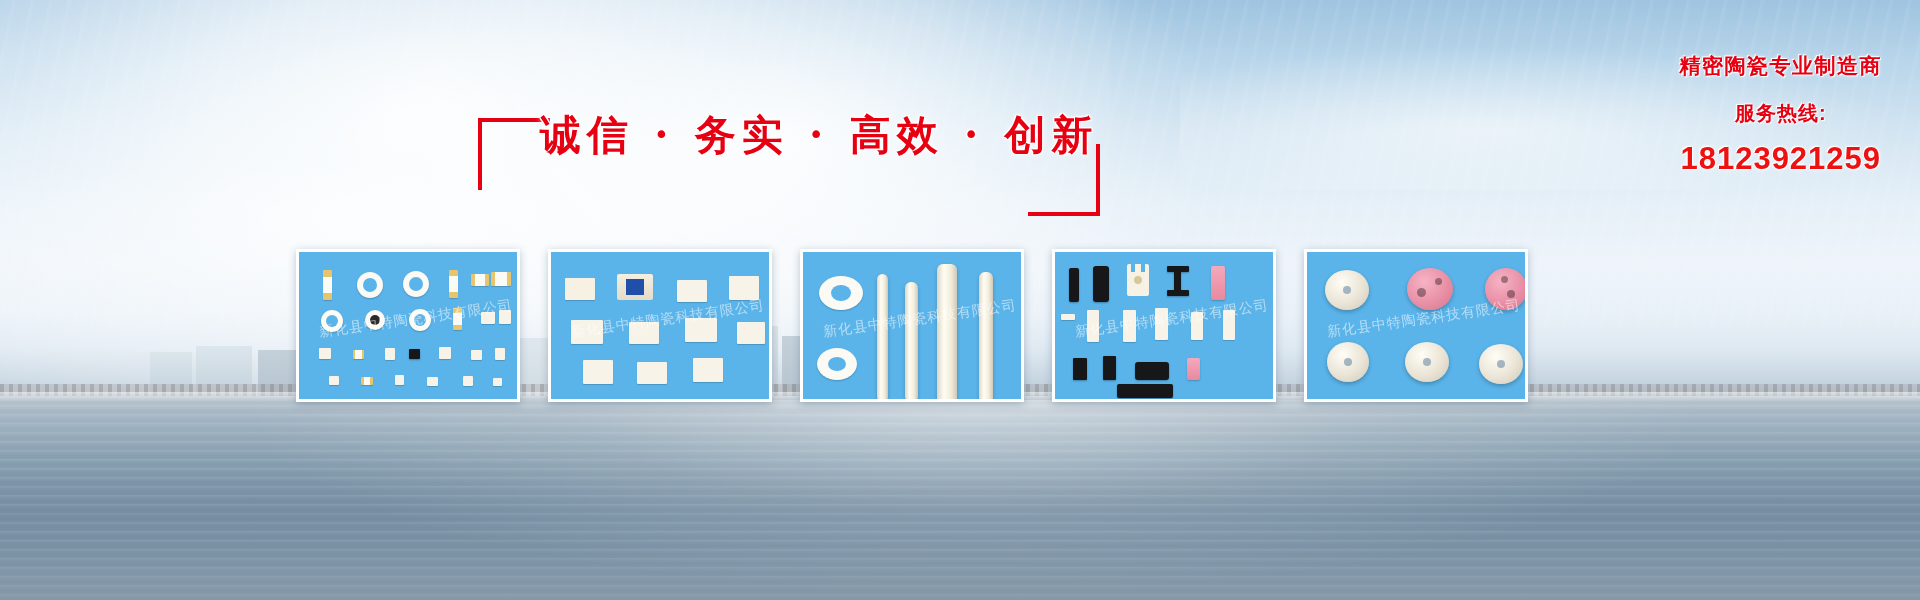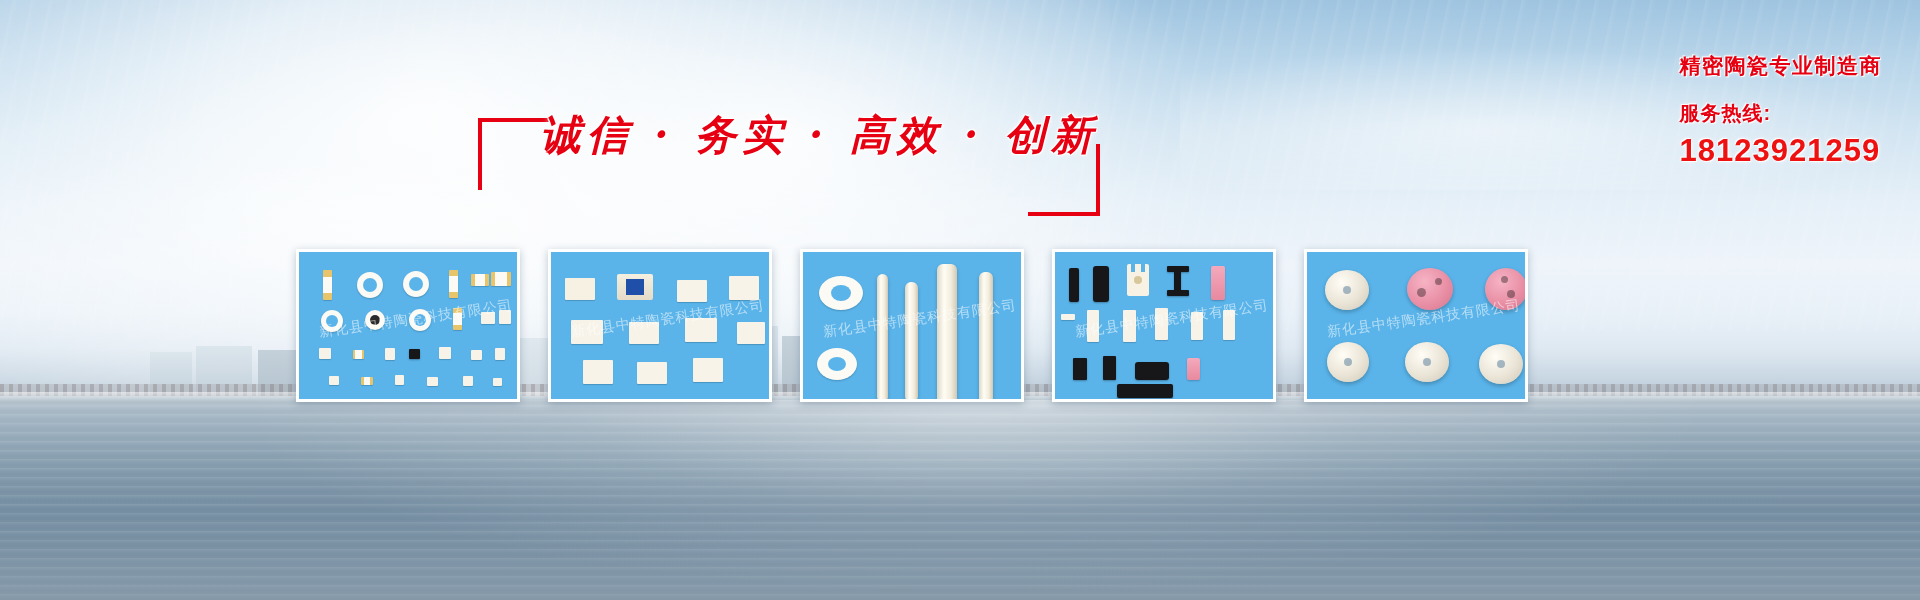--- a/index.html
+++ b/index.html
@@ -81,41 +81,40 @@
   .bracket-l, .bracket-r{ position:absolute; width:72px; height:72px; }
   .bracket-l{ left:0; top:10px; border-left:4px solid #e60012; border-top:4px solid #e60012; }
   .bracket-r{ right:0; bottom:-18px; border-right:4px solid #e60012; border-bottom:4px solid #e60012; }
 
   .slogan-cn{
     position:absolute; left:62px; top:0; width:500px; text-align:center;
     font-family:"DejaVu Serif","Liberation Serif",serif;
     font-size:41px; font-weight:700; color:#e60012; letter-spacing:6px;
     text-shadow:0 0 6px #fff, 1px 1px 0 #fff, -1px -1px 0 #fff, 1px -1px 0 #fff, -1px 1px 0 #fff;
     white-space:nowrap;
-    font-style:italic;
   }
   .slogan-en{
     position:absolute; left:42px; top:58px; width:540px; text-align:center;
     font-size:21px; font-weight:700; color:#0e0e14; letter-spacing:.3px;
     white-space:nowrap;
   }
 
   
-  .info{ position:absolute; right:38px; top:52px; text-align:left; }
+  .info{ position:absolute; right:38px; top:52px; text-align:center; }
   .info-title{
     font-size:21px; font-weight:700; color:#e60012; letter-spacing:1.5px;
     text-shadow:0 0 4px #fff, 1px 1px 0 #fff, -1px -1px 0 #fff;
     white-space:nowrap;
   }
   .info-hotline{
     margin-top:20px; font-size:20px; font-weight:700; color:#e60012; letter-spacing:1px;
     text-shadow:0 0 4px #fff, 1px 1px 0 #fff, -1px -1px 0 #fff;
   }
   .info-phone{
-    margin-top:6px; font-size:31px; font-weight:700; color:#ee1111; letter-spacing:1px;
+    margin-top:14px; font-size:31px; font-weight:700; color:#ee1111; letter-spacing:1px;
     text-shadow:0 0 5px #fff, 1px 1px 0 #fff, -1px -1px 0 #fff;
   }
 
   
   .panels{ position:absolute; left:296px; top:249px; width:1232px; height:153px; }
   .panel{
     position:absolute; top:0; width:224px; height:153px;
     background:#5ab4ea; border:3px solid #ffffff; overflow:hidden;
     box-shadow:0 2px 8px rgba(30,60,90,.28);
   }

